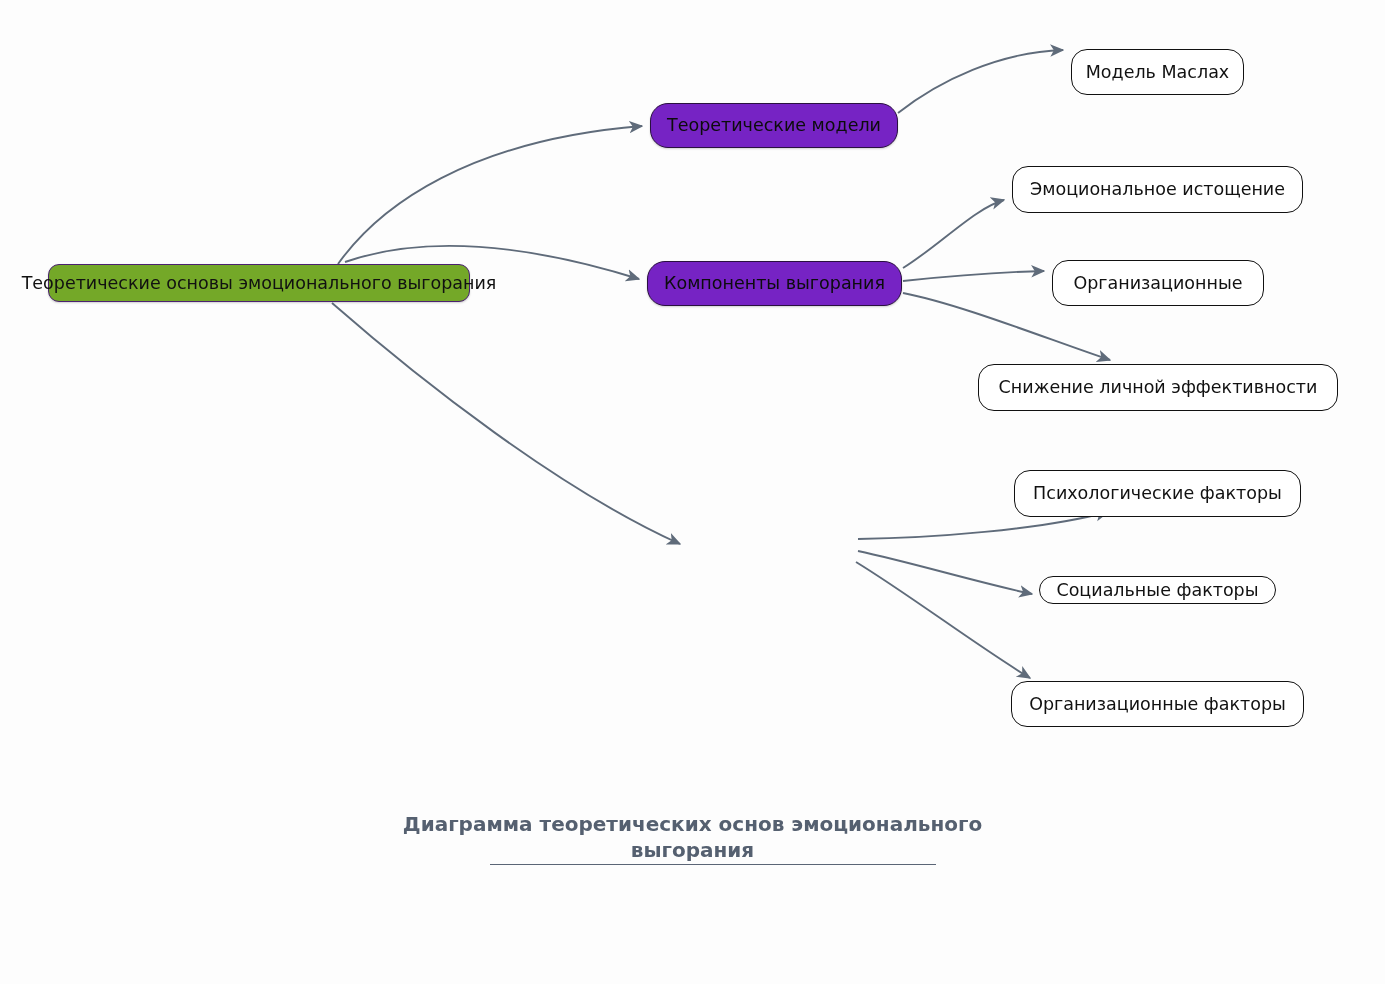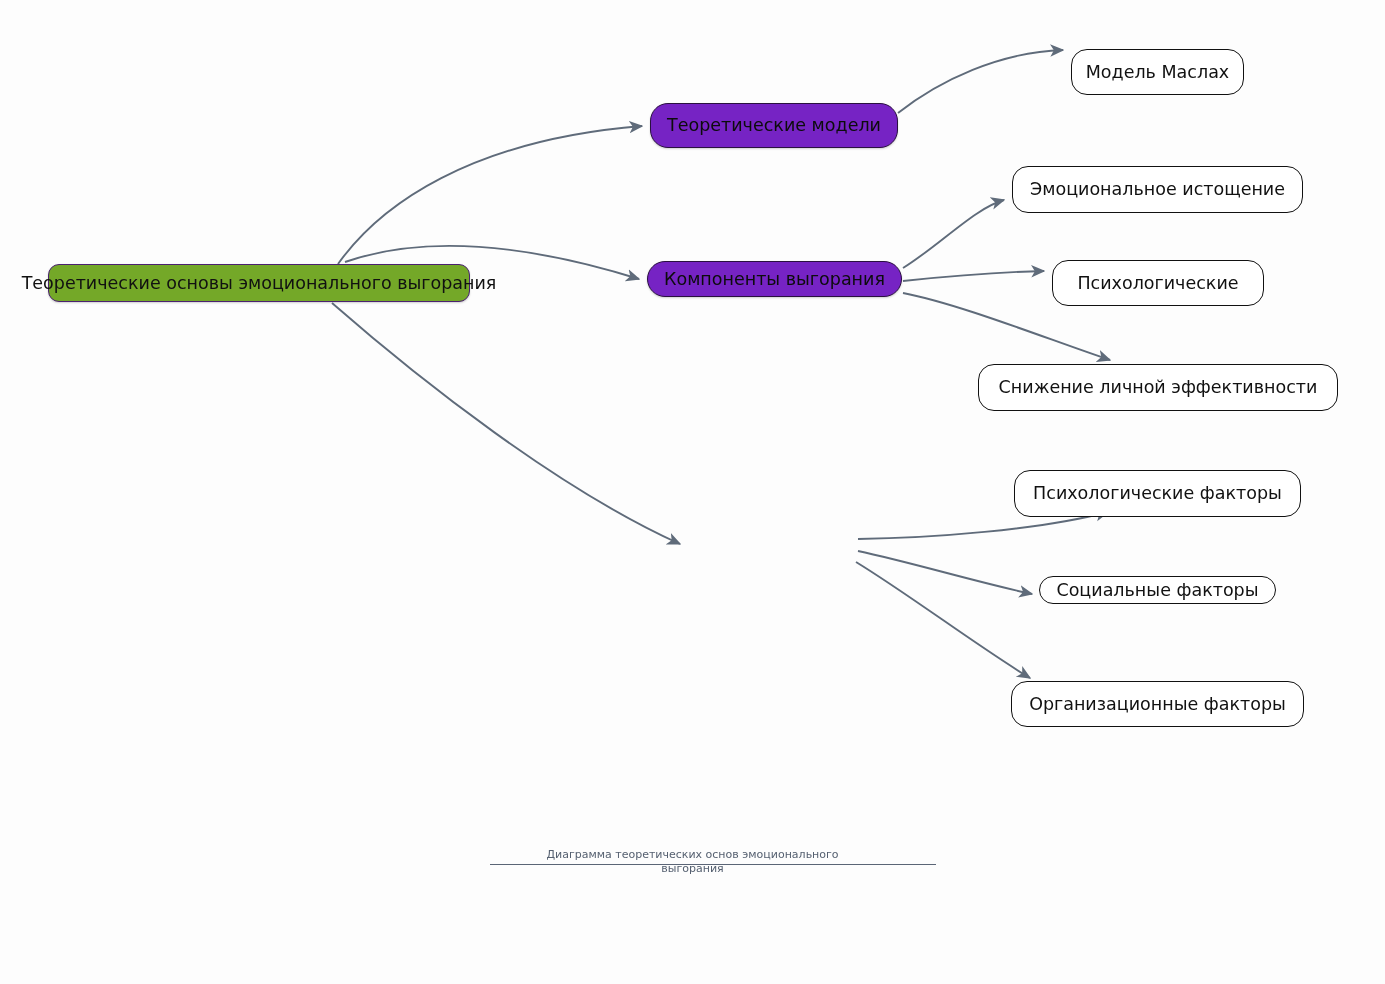--- a/index.html
+++ b/index.html
@@ -56,23 +56,23 @@
     color: #111111;
     font-size: 17.5px;
   }
   .footer {
     position: absolute;
     left: 0;
     width: 1385px;
     text-align: center;
   }
   .footer-title {
-    top: 848px;
-    font-size: 11px;
-    font-weight: normal;
+    top: 812px;
+    font-size: 20px;
+    font-weight: bold;
     color: #556070;
     line-height: 1.28;
   }
   .footer-rule {
     position: absolute;
     left: 490px;
     top: 864px;
     width: 446px;
     height: 1px;
     background: #5b6576;
@@ -112,35 +112,35 @@
   </svg>
 
   <div class="node node-root" style="left:48px; top:264px; width:422px; height:38px;">
     <span>Теоретические основы эмоционального выгорания</span>
   </div>
 
   <div class="node node-branch" style="left:650px; top:103px; width:248px; height:45px;">
     <span>Теоретические модели</span>
   </div>
 
-  <div class="node node-branch" style="left:647px; top:261px; width:255px; height:36px;justify-content:center;">
+  <div class="node node-branch" style="left:647px; top:261px; width:255px; height:45px;justify-content:center;">
     <span>Компоненты выгорания</span>
   </div>
 
 
   <div class="node node-leaf" style="left:1071px; top:49px; width:173px; height:46px;">
     <span>Модель Маслах</span>
   </div>
 
   <div class="node node-leaf" style="left:1012px; top:154px; width:291px; height:47px;margin-top:12px;">
     <span>Эмоциональное истощение</span>
   </div>
 
   <div class="node node-leaf" style="left:1052px; top:260px; width:212px; height:46px;">
-    <span>Психологические</span>
+    <span>Организационные</span>
   </div>
 
   <div class="node node-leaf" style="left:978px; top:364px; width:360px; height:47px;">
     <span>Снижение личной эффективности</span>
   </div>
 
   <div class="node node-leaf" style="left:1014px; top:470px; width:287px; height:47px;">
     <span>Психологические факторы</span>
   </div>
 

